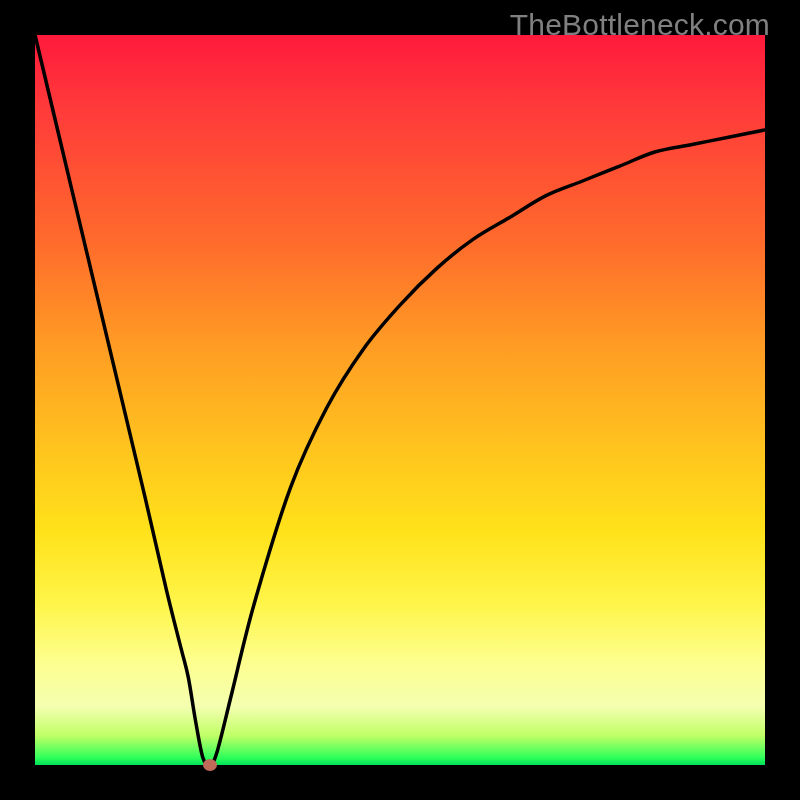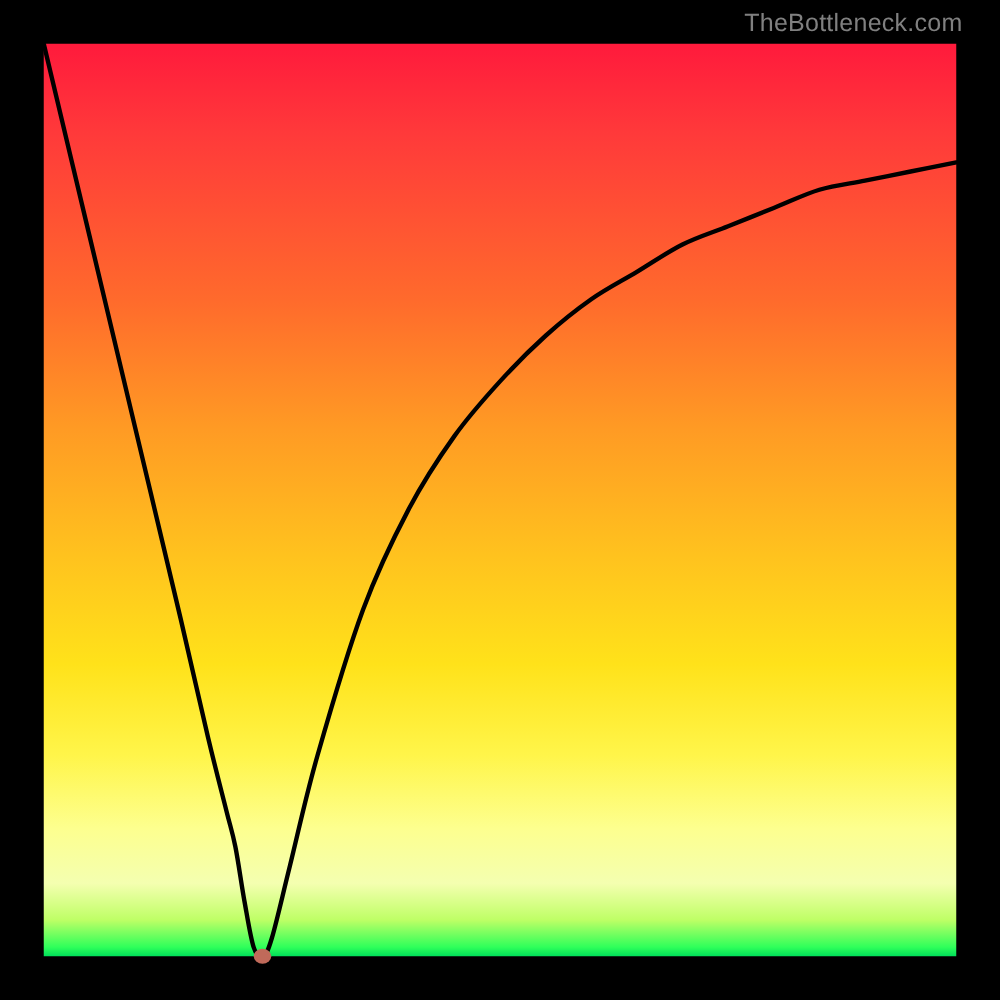--- a/index.html
+++ b/index.html
@@ -38,21 +38,21 @@
       #bfff66 96%,
       #2fff5a 99%,
       #00e05a 100%
     );
   }
   .watermark {
     position: absolute;
     top: 8px;
     right: 30px;
     color: #808080;
-    font-size: 20px;
+    font-size: 30px;
     font-weight: 500;
     letter-spacing: 0.2px;
     z-index: 10;
   }
   svg.curve {
     position: absolute;
     left: 0;
     top: 0;
     width: 730px;
     height: 730px;

